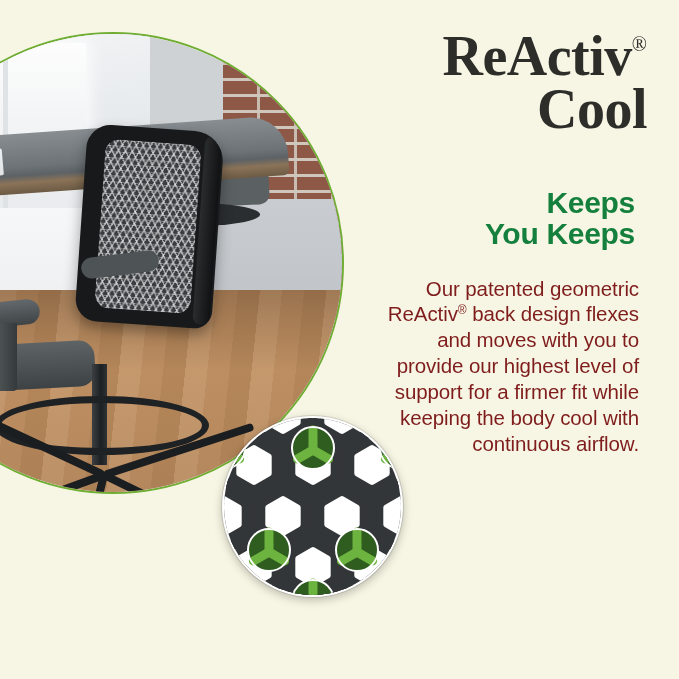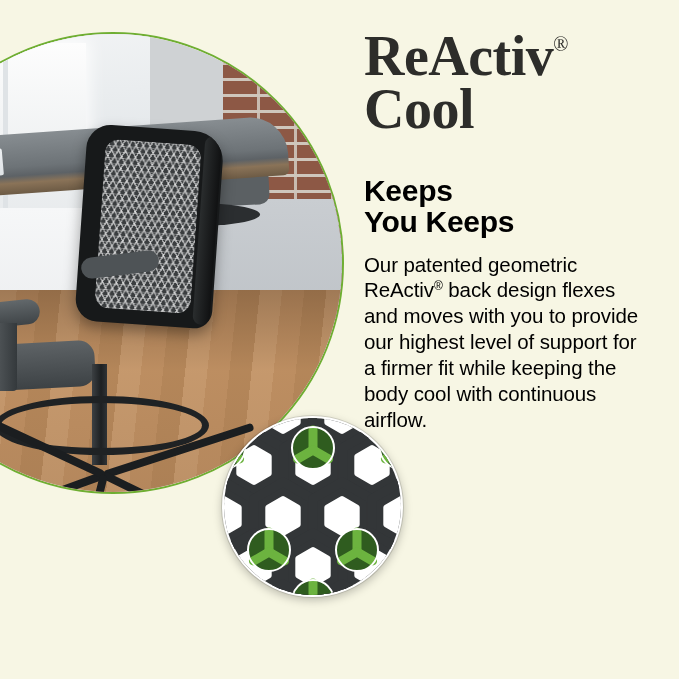--- a/index.html
+++ b/index.html
@@ -303,57 +303,57 @@
     border: 2px solid #ffffff;
     box-sizing: border-box;
     box-shadow: 0 0 0 1px rgba(0,0,0,0.12), 0 3px 10px rgba(0,0,0,0.25);
     background: #ffffff;
   }
   #detail-circle svg { display: block; }
 
   
   #text-column {
     position: absolute;
-    left: 364px;
+    left: 372px;
     top: 0;
     width: 275px;
     height: 679px;
-    text-align: left;
+    text-align: right;
   }
   #product-title {
     margin: 0;
     padding-top: 30px;
     font-family: "Liberation Serif", "DejaVu Serif", serif;
     font-weight: bold;
     font-size: 56px;
     line-height: 0.95;
     letter-spacing: -0.5px;
     color: #2d2d2a;
   }
   #product-title .reg {
     font-size: 20px;
     vertical-align: 24px;
     font-weight: normal;
     letter-spacing: 0;
   }
   #feature-heading {
-    margin: 0;
+    margin: 12px;
     padding-top: 40px;
     font-size: 30px;
     line-height: 1.02;
     font-weight: bold;
-    color: #000000;
+    color: #15803d;
     letter-spacing: -0.3px;
   }
   #feature-body {
-    margin: 0;
+    margin: 8px;
     padding-top: 14px;
     font-size: 20.5px;
     line-height: 1.26;
-    color: #000000;
+    color: #7f1d1d;
     letter-spacing: -0.1px;
   }
   #feature-body .reg {
     font-size: 12px;
     vertical-align: 7px;
   }
 </style>
 </head>
 <body>
 

